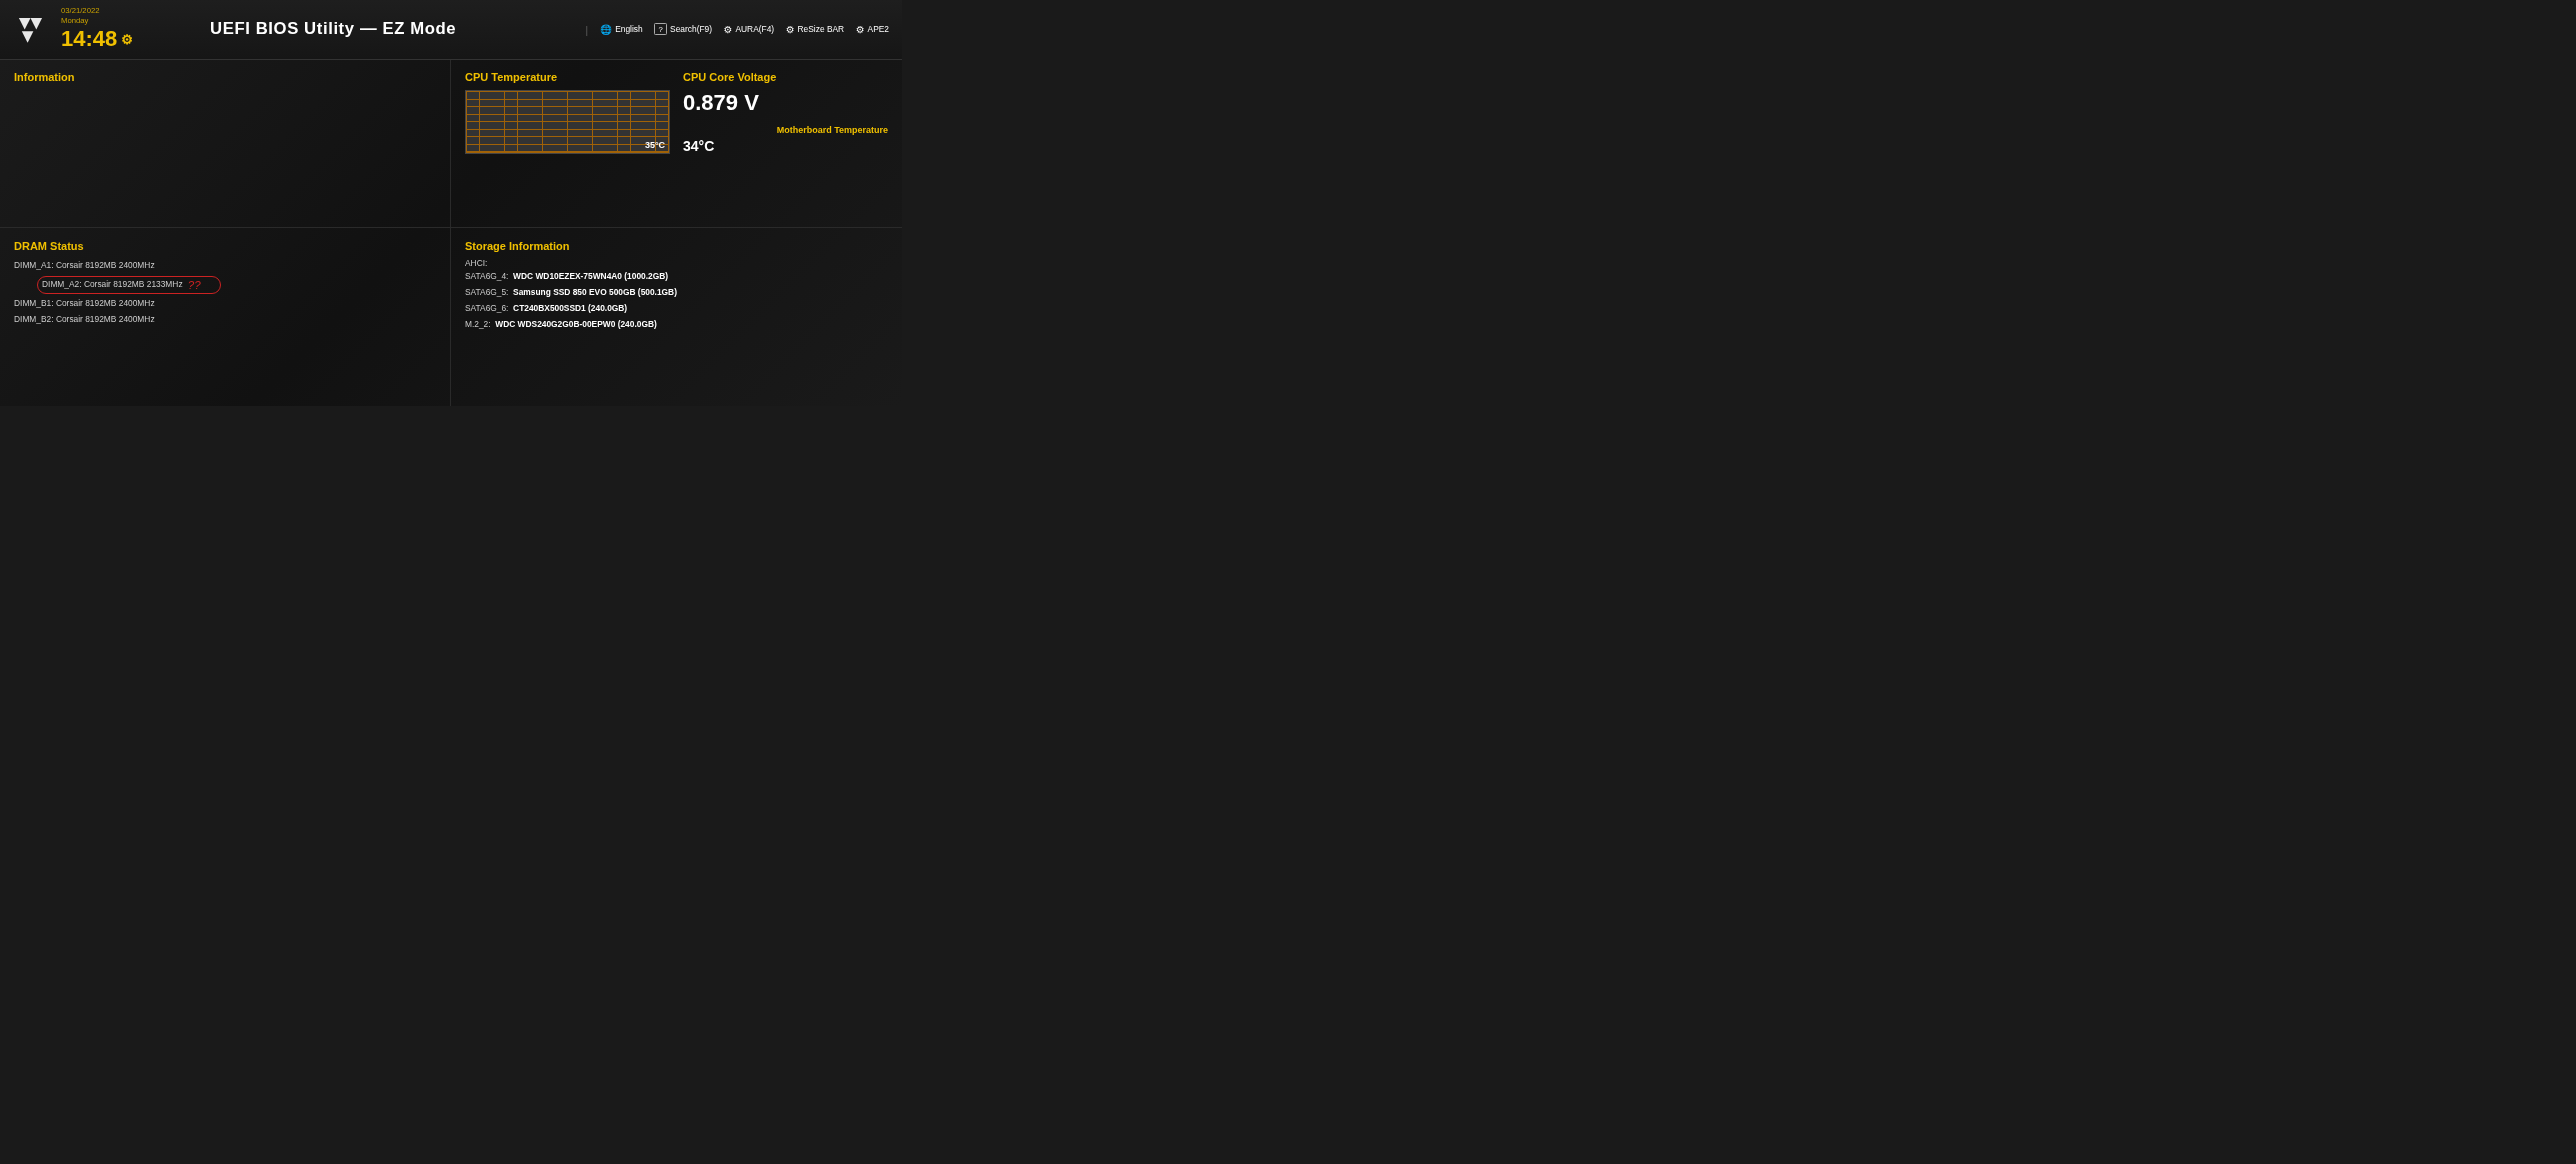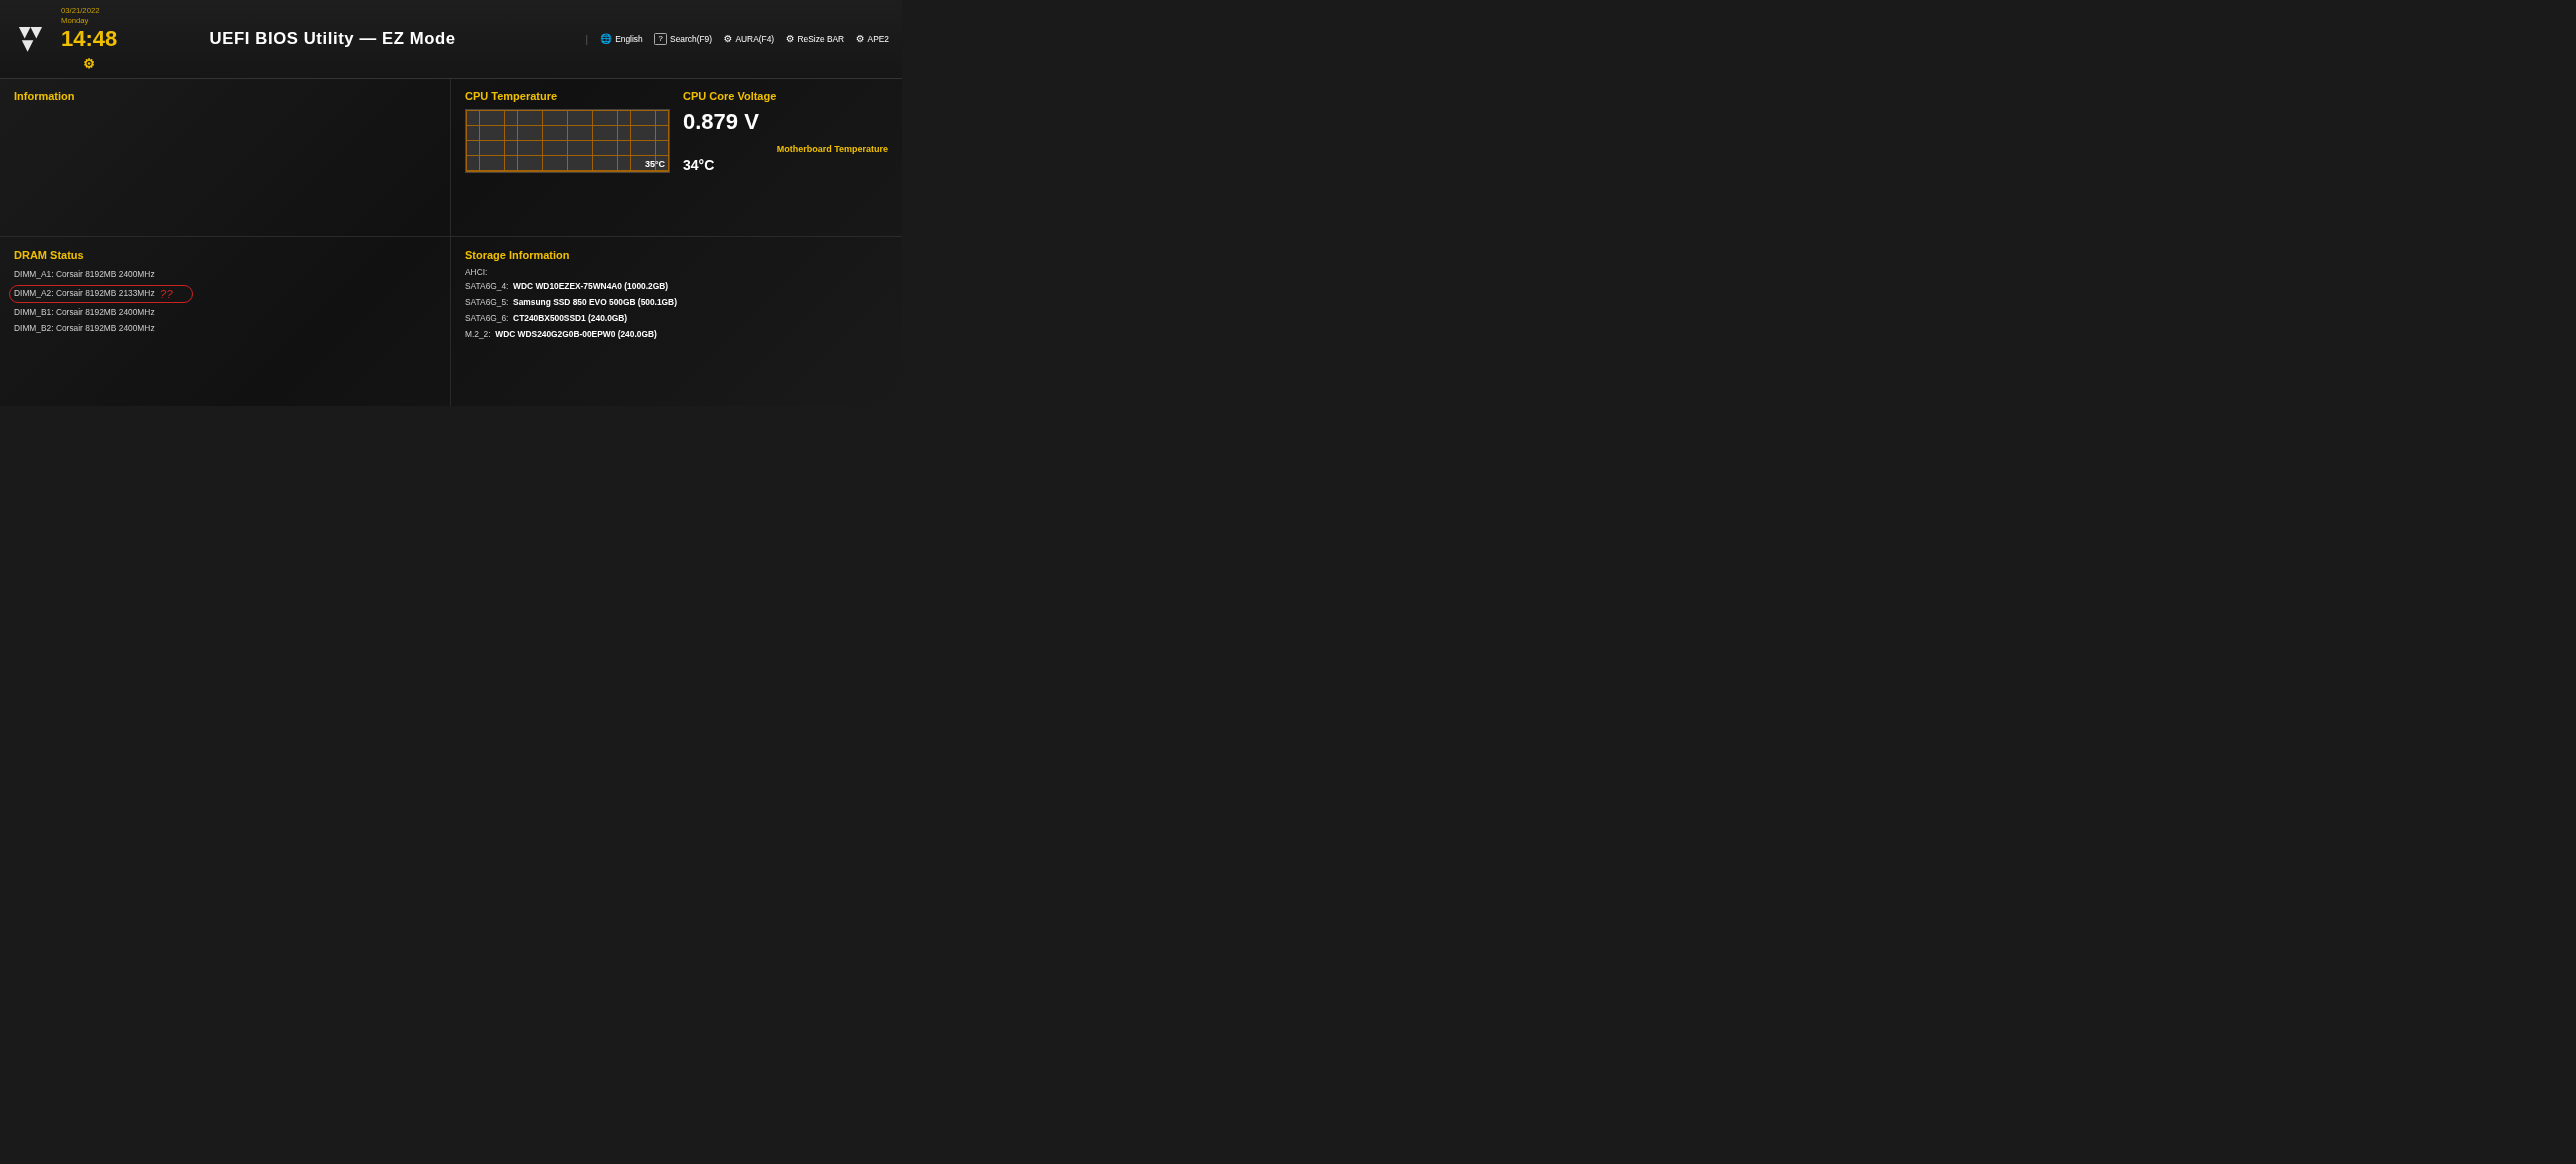--- a/index.html
+++ b/index.html
@@ -75,21 +75,20 @@
       line-height: 1.3;
     }
 
     .header-time {
       color: #f0c000;
       font-size: 22px;
       font-weight: bold;
       display: flex;
       align-items: center;
       gap: 3.9px;
-      flex-direction: column;
     }
 
     .gear-icon {
       font-size: 13px;
       color: #f0c000;
     }
 
     .header-nav {
       display: flex;
       align-items: center;
@@ -232,20 +231,21 @@
     .dram-item {
       color: #cccccc;
       font-size: 8.4px;
       line-height: 1.9;
       display: flex;
       align-items: center;
     }
 
     .dram-item.highlighted {
       position: relative;
+      margin-left: 28px;
     }
 
     .dram-highlight-circle {
       position: absolute;
       left: -5.2px;
       top: 50%;
       transform: translateY(-50%);
       width: 184px;
       height: 18px;
       border: 1.3px solid #cc2222;

